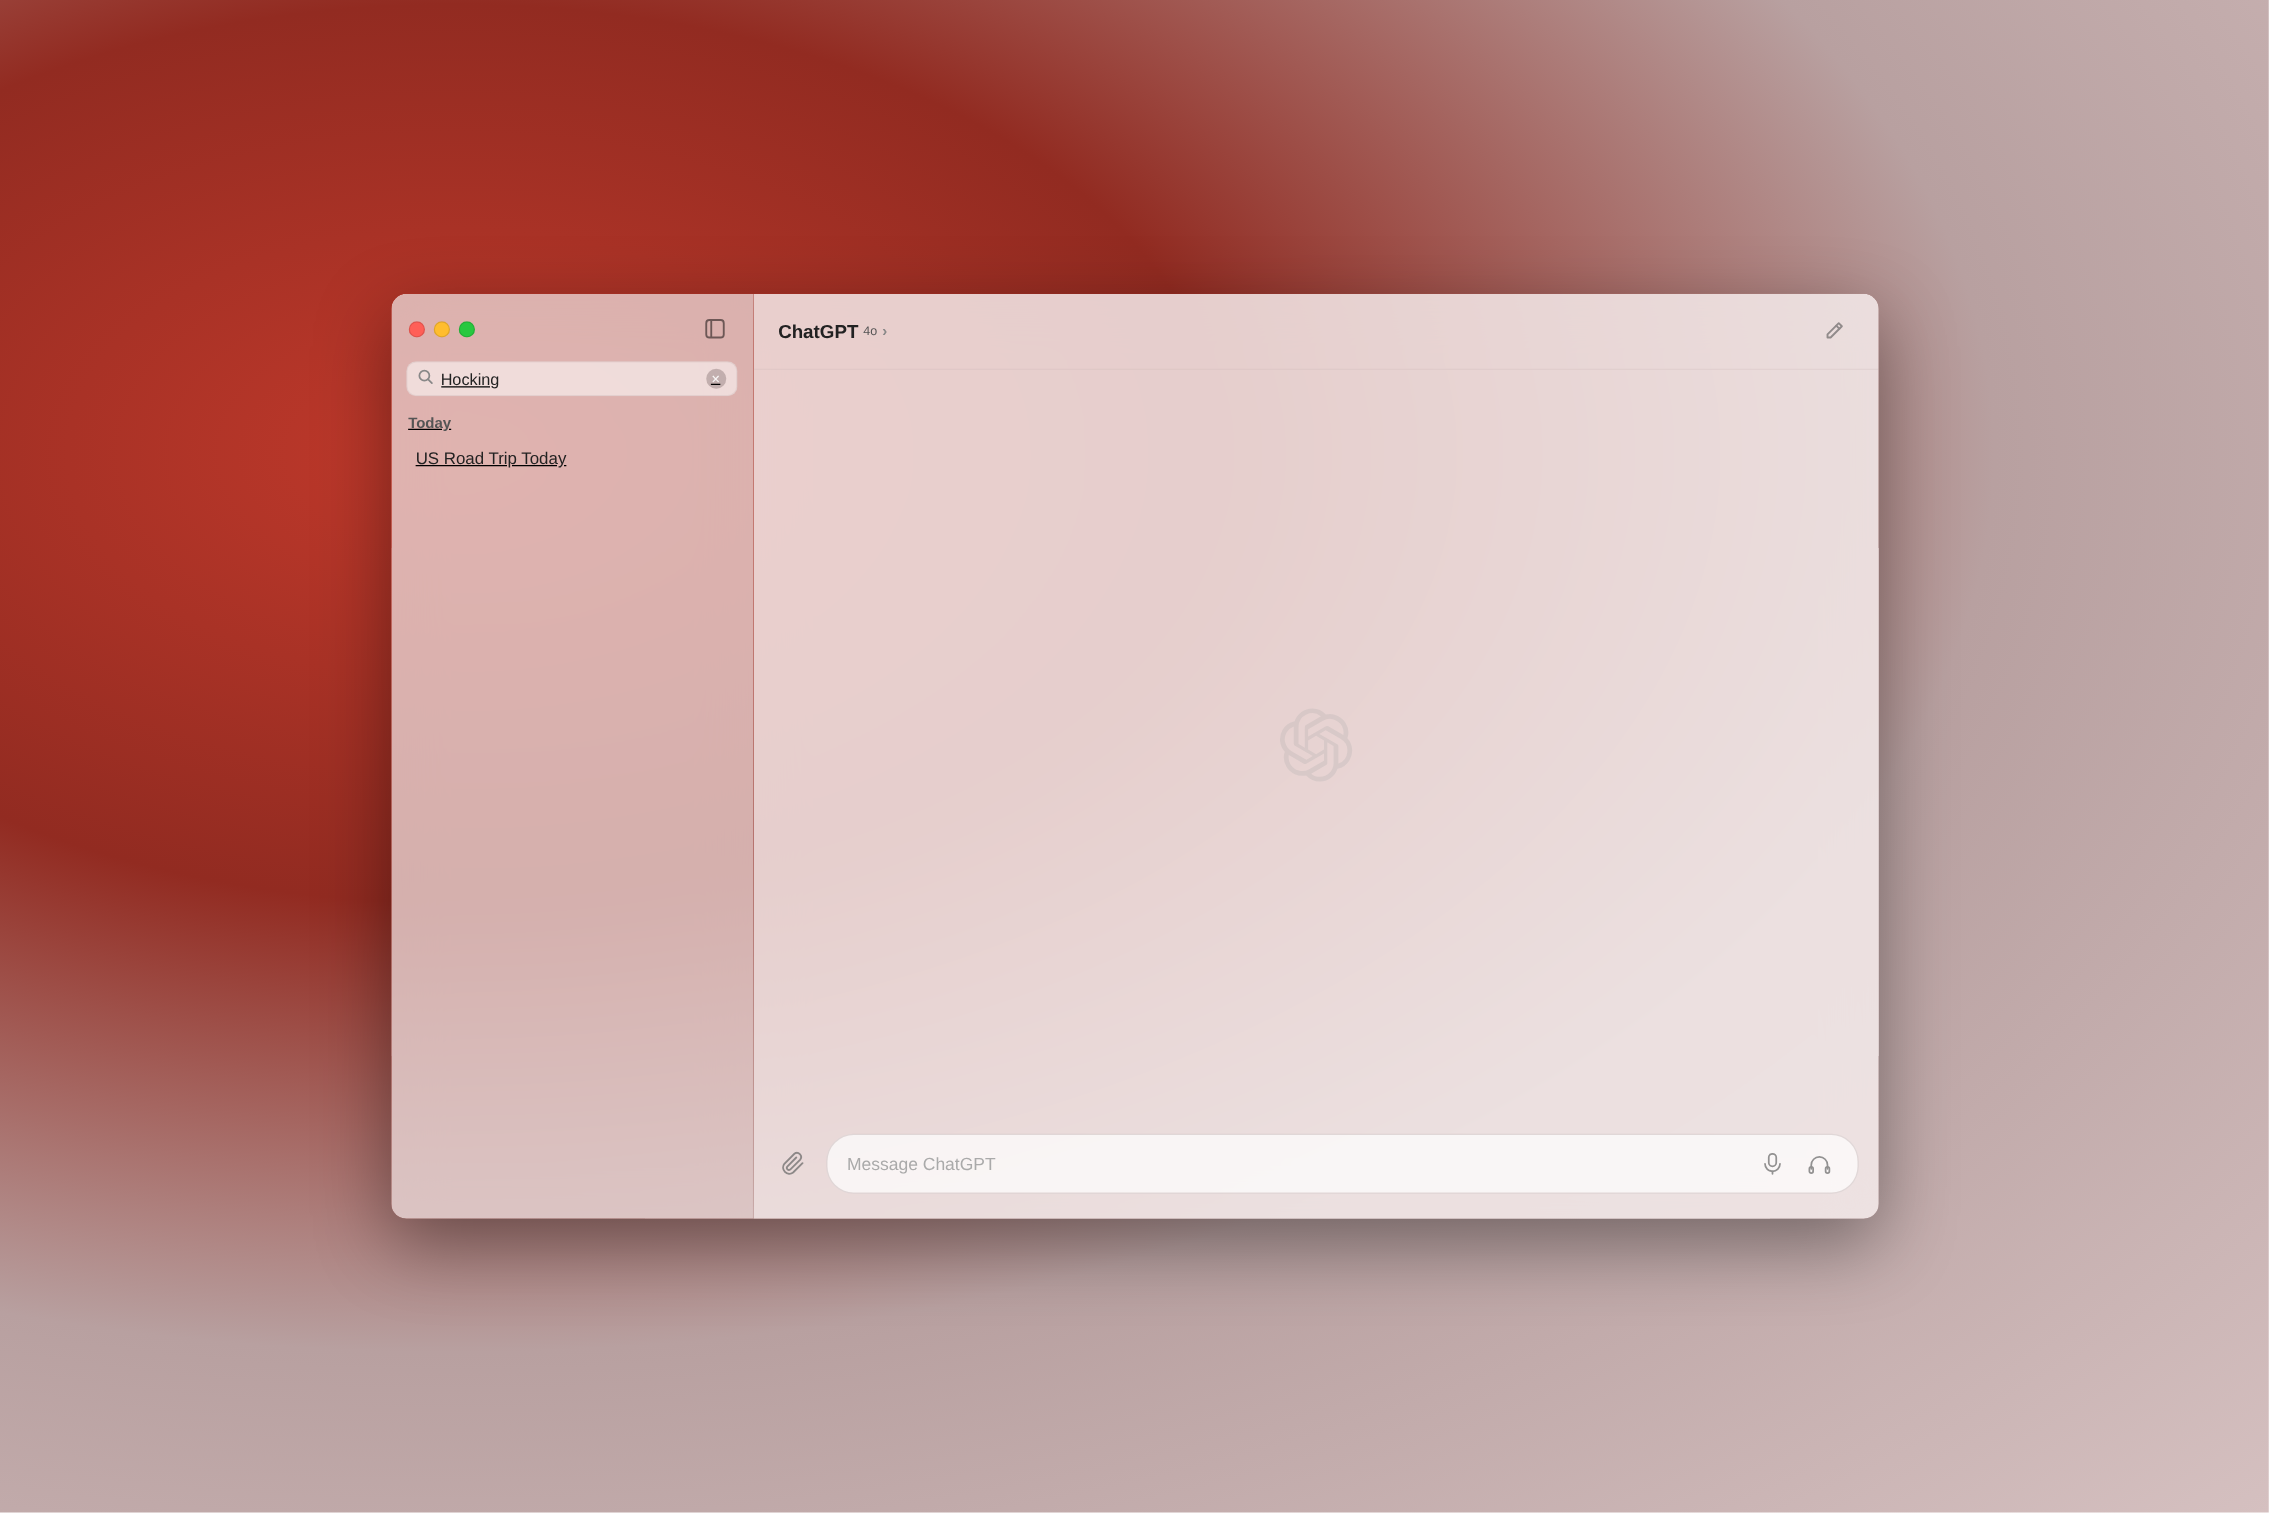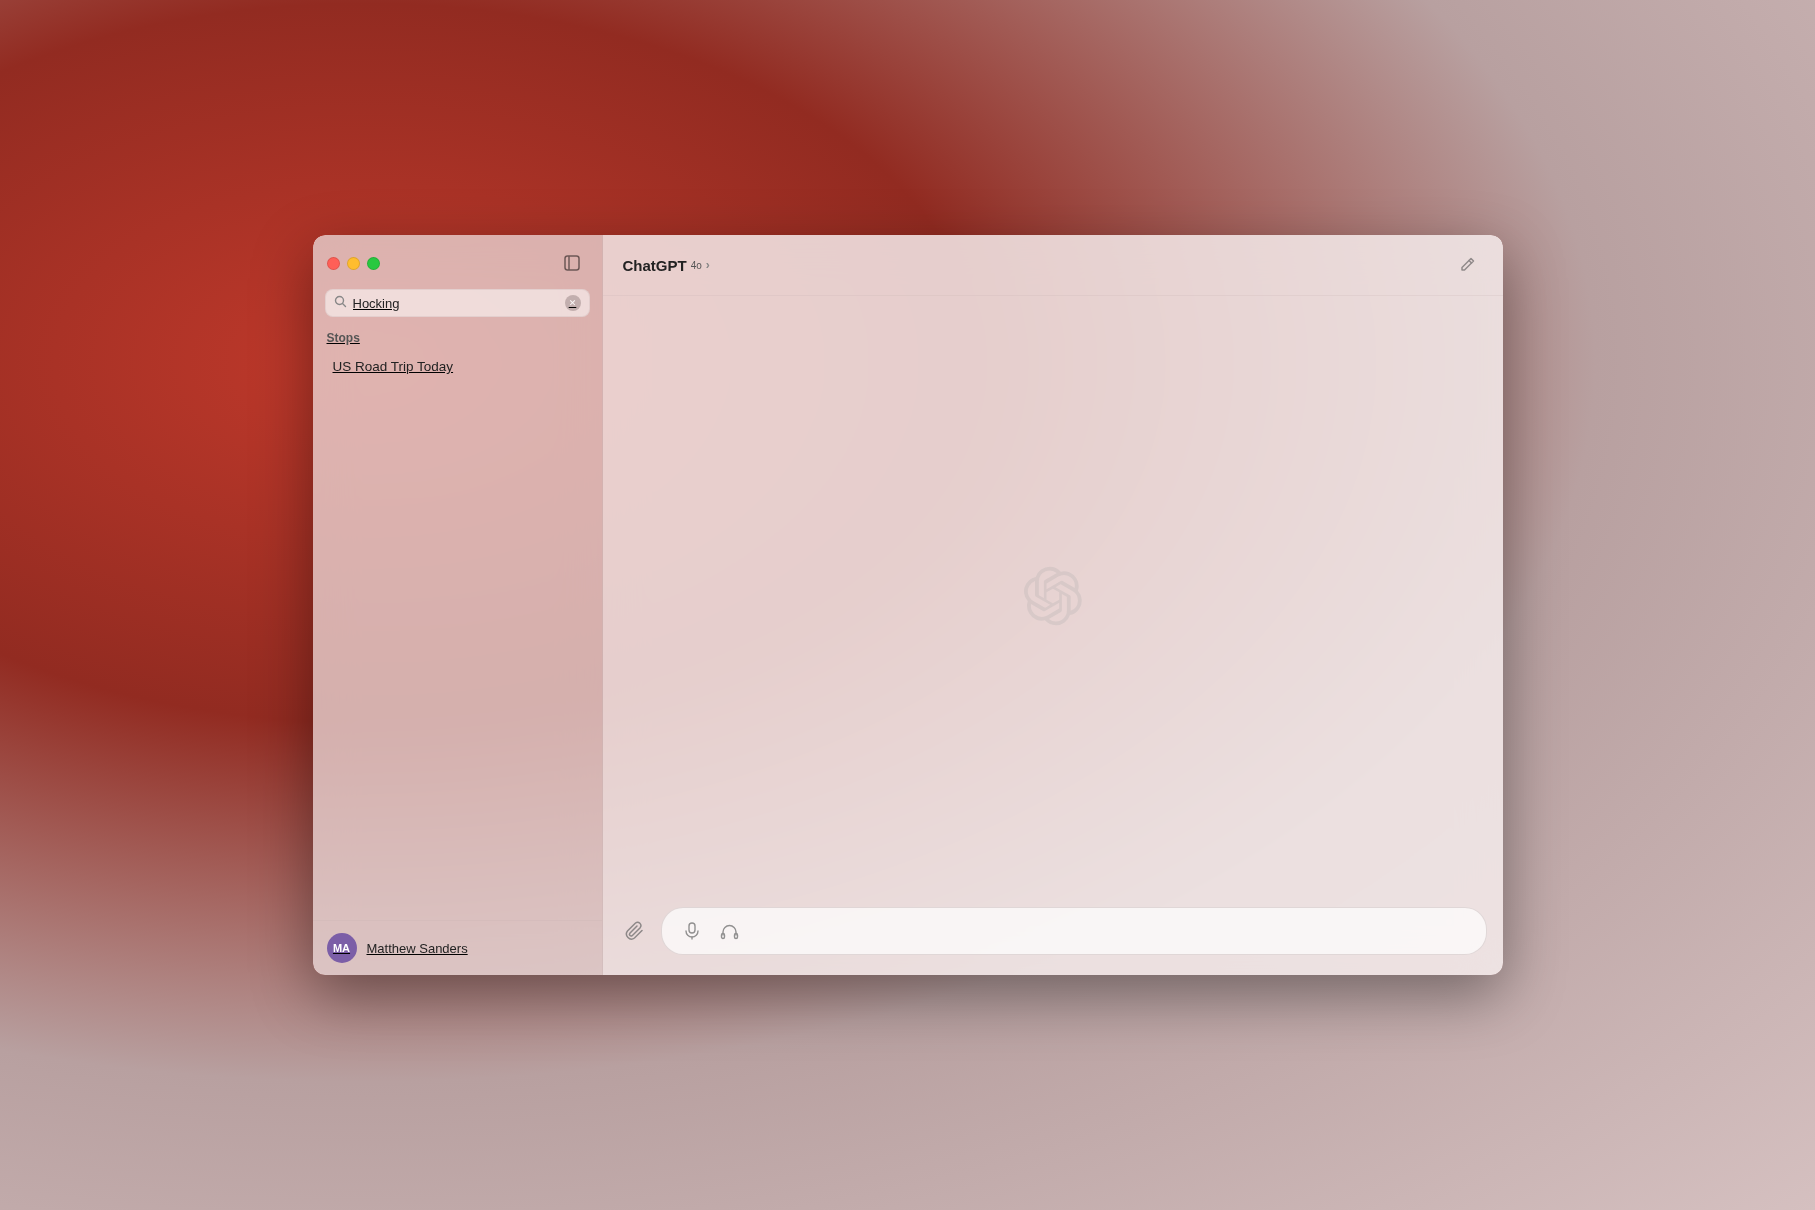--- a/index.html
+++ b/index.html
@@ -339,32 +339,26 @@
             <svg width="13" height="13" viewBox="0 0 13 13" fill="none">
               <circle cx="5.5" cy="5.5" r="4" stroke="#888" stroke-width="1.4"></circle>
               <line x1="8.5" y1="8.5" x2="11.5" y2="11.5" stroke="#888" stroke-width="1.4" stroke-linecap="round"></line>
             </svg>
           </span>
           <input class="search-input" type="text" value="Hocking" style="">
           <div class="search-clear">✕</div>
         </div>
       </div>
 
-      <div class="sidebar-section-label">Stops</div>
+      <div class="sidebar-section-label">Today</div>
 
       <div class="conversation-item">
         <span>US Road Trip Today</span>
       </div>
 
-      <div class="sidebar-footer">
-        <div class="avatar">
-          <span>MA</span>
-        </div>
-        <span class="user-name">Matthew Sanders</span>
-      </div>
     </div>
 
     <div class="main-content">
       <div class="main-header">
         <div class="model-title">
           <span class="model-name">ChatGPT</span>
           <span class="model-version">4o</span>
           <span class="chevron-right">›</span>
         </div>
         <div class="compose-button">
@@ -381,20 +375,21 @@
         </svg>
       </div>
 
       <div class="chat-input-area">
         <div class="attach-button">
           <svg width="20" height="20" viewBox="0 0 20 20" fill="none" stroke="#666" stroke-width="1.5" stroke-linecap="round">
             <path d="M17 9.5l-7.5 7.5a5 5 0 01-7-7l8-8a3.333 3.333 0 014.667 4.667l-8 8a1.667 1.667 0 01-2.334-2.334L12 5"></path>
           </svg>
         </div>
         <div class="message-input-wrapper">
+          <input class="message-input" type="text" placeholder="Message ChatGPT" style="">
           <div class="voice-button">
             <svg width="18" height="18" viewBox="0 0 18 18" fill="none" stroke="#666" stroke-width="1.4" stroke-linecap="round">
               <rect x="6" y="1" width="6" height="10" rx="3"></rect>
               <path d="M3 9a6 6 0 0012 0"></path>
               <line x1="9" y1="15" x2="9" y2="17"></line>
             </svg>
           </div>
           <div class="headphones-button">
             <svg width="19" height="19" viewBox="0 0 19 19" fill="none" stroke="#666" stroke-width="1.4" stroke-linecap="round">
               <path d="M3 13v-3a6.5 6.5 0 0113 0v3"></path>

